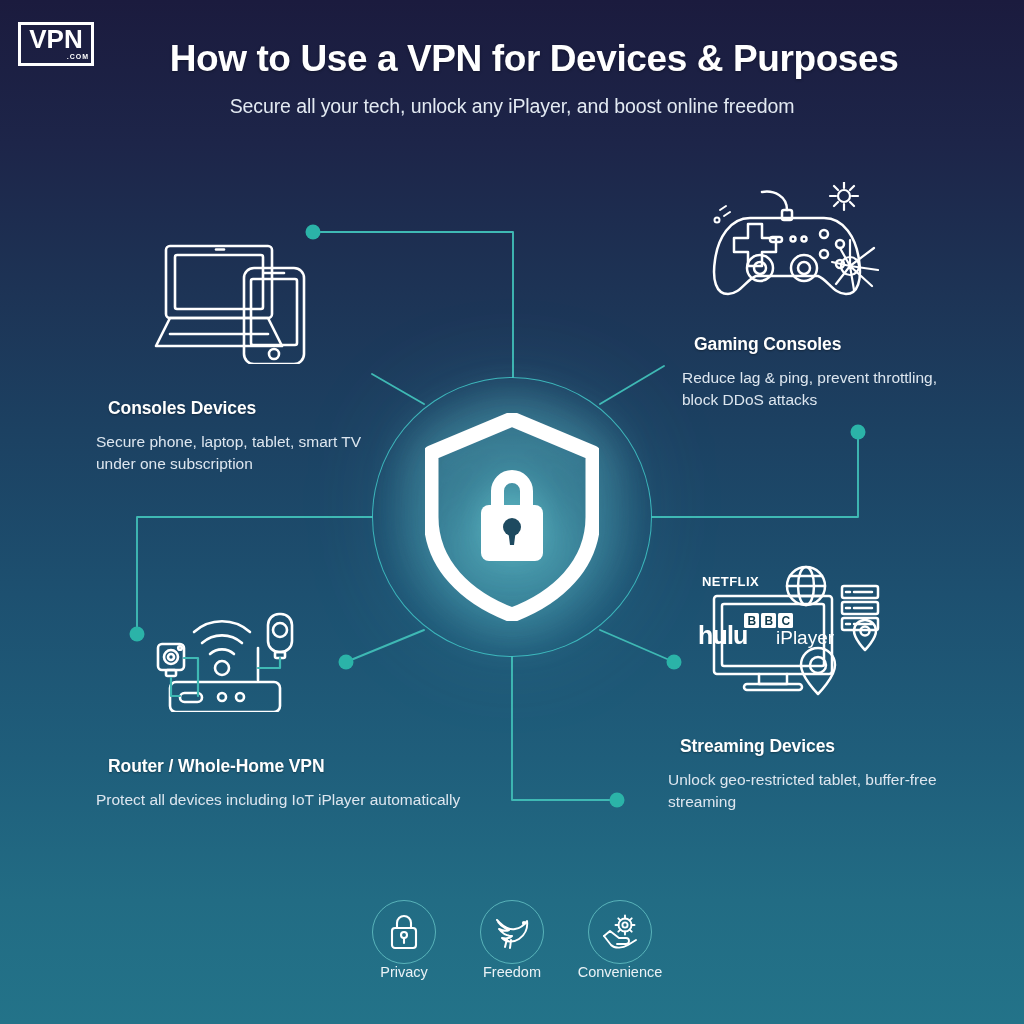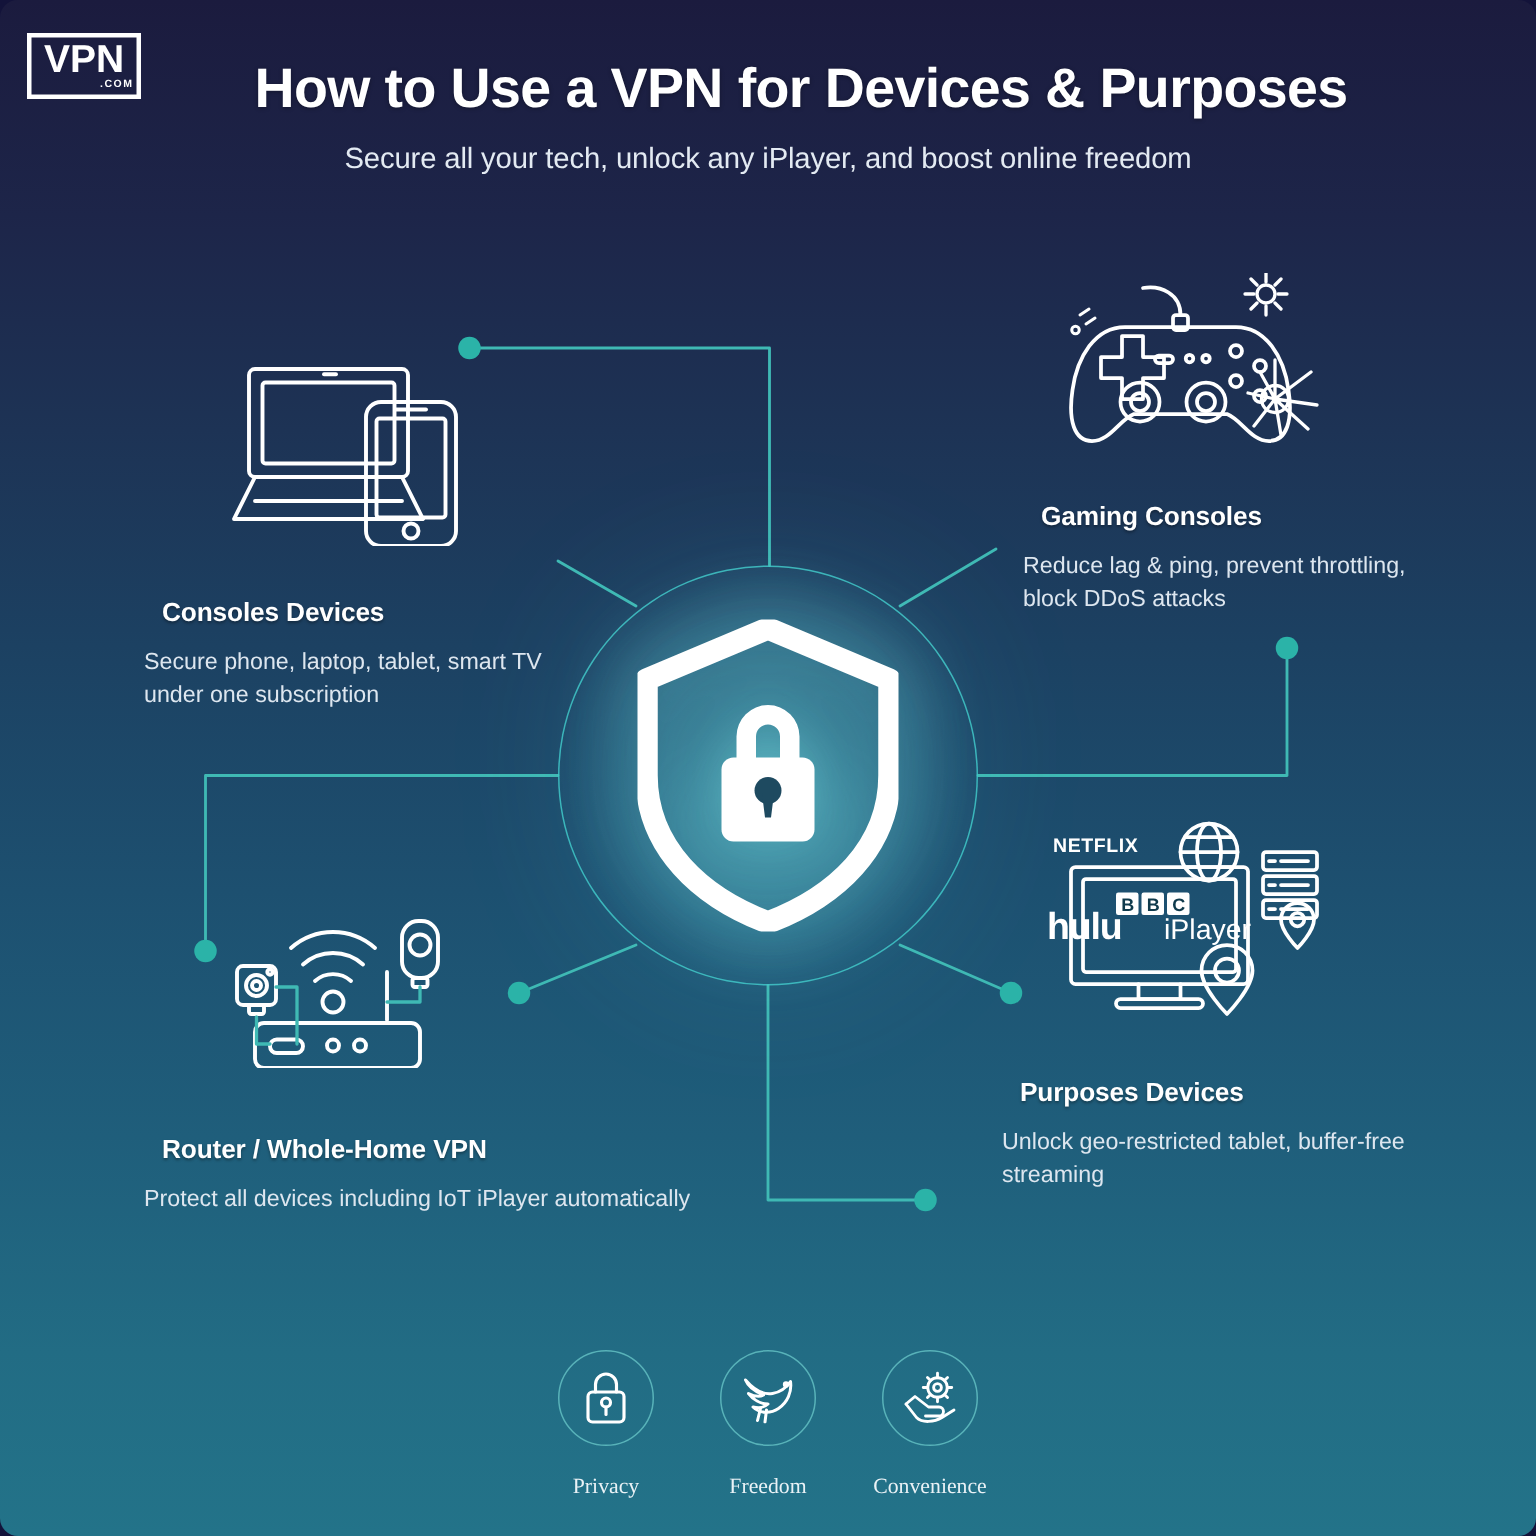--- a/index.html
+++ b/index.html
@@ -12,21 +12,20 @@
     position:relative;width:1024px;height:1024px;overflow:hidden;
     background:linear-gradient(180deg,
       #1b1b3e 0%,
       #1d2549 14%,
       #1d3355 28%,
       #1c4162 42%,
       #1d5070 58%,
       #1f5e7b 74%,
       #226c84 88%,
       #237389 100%);
-    border-radius:12px;
   }
   
   #logo{
     position:absolute;left:18px;top:22px;width:76px;height:44px;
     border:3px solid #ffffff;box-sizing:border-box;
     display:flex;flex-direction:column;align-items:center;justify-content:center;
     line-height:1;
   }
   #logo .lg-main{
     color:#fff;font-weight:bold;font-size:26px;letter-spacing:0px;
@@ -70,35 +69,35 @@
   .node h3{
     margin:12px;color:#ffffff;font-size:17.5px;font-weight:bold;letter-spacing:-0.1px;
     text-shadow:0 1px 2px rgba(0,0,0,.35);
   }
   .node p{
     margin:4px 0 0 0;color:#dde6ef;font-size:15.5px;line-height:1.42;font-weight:normal;
   }
   #n-devices{left:96px;top:386px;width:300px;}
   #n-gaming{left:682px;top:322px;width:290px;}
   #n-router{left:96px;top:744px;width:380px;}
-  #n-stream{left:668px;top:706px;width:310px;}
+  #n-stream{left:668px;top:724px;width:310px;}
   
   #footer{
     position:absolute;left:0;top:900px;width:1024px;
     display:flex;justify-content:center;gap:42px;
   }
   .fitem{width:66px;display:flex;flex-direction:column;align-items:center;}
   .fcircle{
     width:64px;height:64px;border-radius:50%;
     border:1.6px solid rgba(110,205,205,.72);
     display:flex;align-items:center;justify-content:center;
     box-sizing:border-box;
   }
   .flabel{
-    margin-top:19px;color:#eaf2f6;font-size:14.5px;white-space:nowrap;font-family:Liberation Serif, serif;
+    margin-top:0;color:#eaf2f6;font-size:14.5px;white-space:nowrap;
   }
 </style>
 </head>
 <body>
 
 <div id="stage">
 
   <div id="logo">
     <span class="lg-main">VPN</span>
     <span class="lg-sub">.COM</span>
@@ -256,21 +255,21 @@
         <rect x="65" y="49" width="15" height="15" rx="1.5"></rect>
         <rect x="82" y="49" width="15" height="15" rx="1.5"></rect>
         <text x="80" y="80" font-family="'Liberation Sans',sans-serif" font-size="19" font-weight="normal">iPlayer</text>
       </g>
       <g fill="#0f3a4c" font-family="'Liberation Sans',sans-serif" font-size="12" font-weight="bold">
         <text x="51.5" y="61">B</text>
         <text x="68.5" y="61">B</text>
         <text x="85.5" y="61">C</text>
       </g>
     </svg>
-    <h3>Purposes Devices</h3>
+    <h3>Streaming Devices</h3>
     <p>Unlock geo-restricted tablet, buffer-free streaming</p>
   </div>
 
   <div id="footer">
 
     <div class="fitem">
       <div class="fcircle">
         <svg width="34" height="36" viewBox="0 0 34 36" fill="none" stroke="#ffffff" stroke-width="2.1" stroke-linejoin="round" stroke-linecap="round">
           <rect x="5" y="14" width="24" height="20" rx="3"></rect>
           <path d="M10 14 V9 a7 7 0 0 1 14 0 V14"></path>

